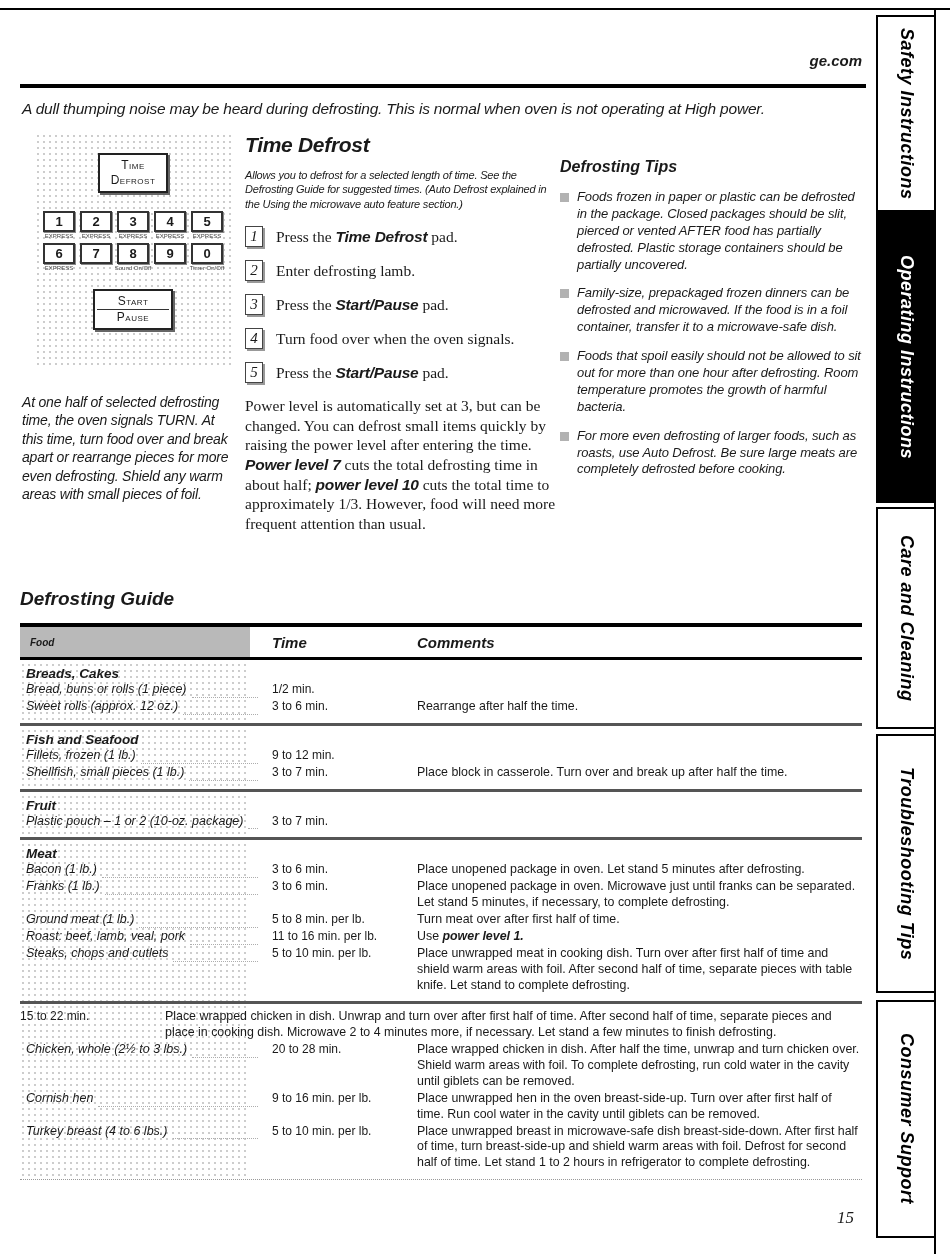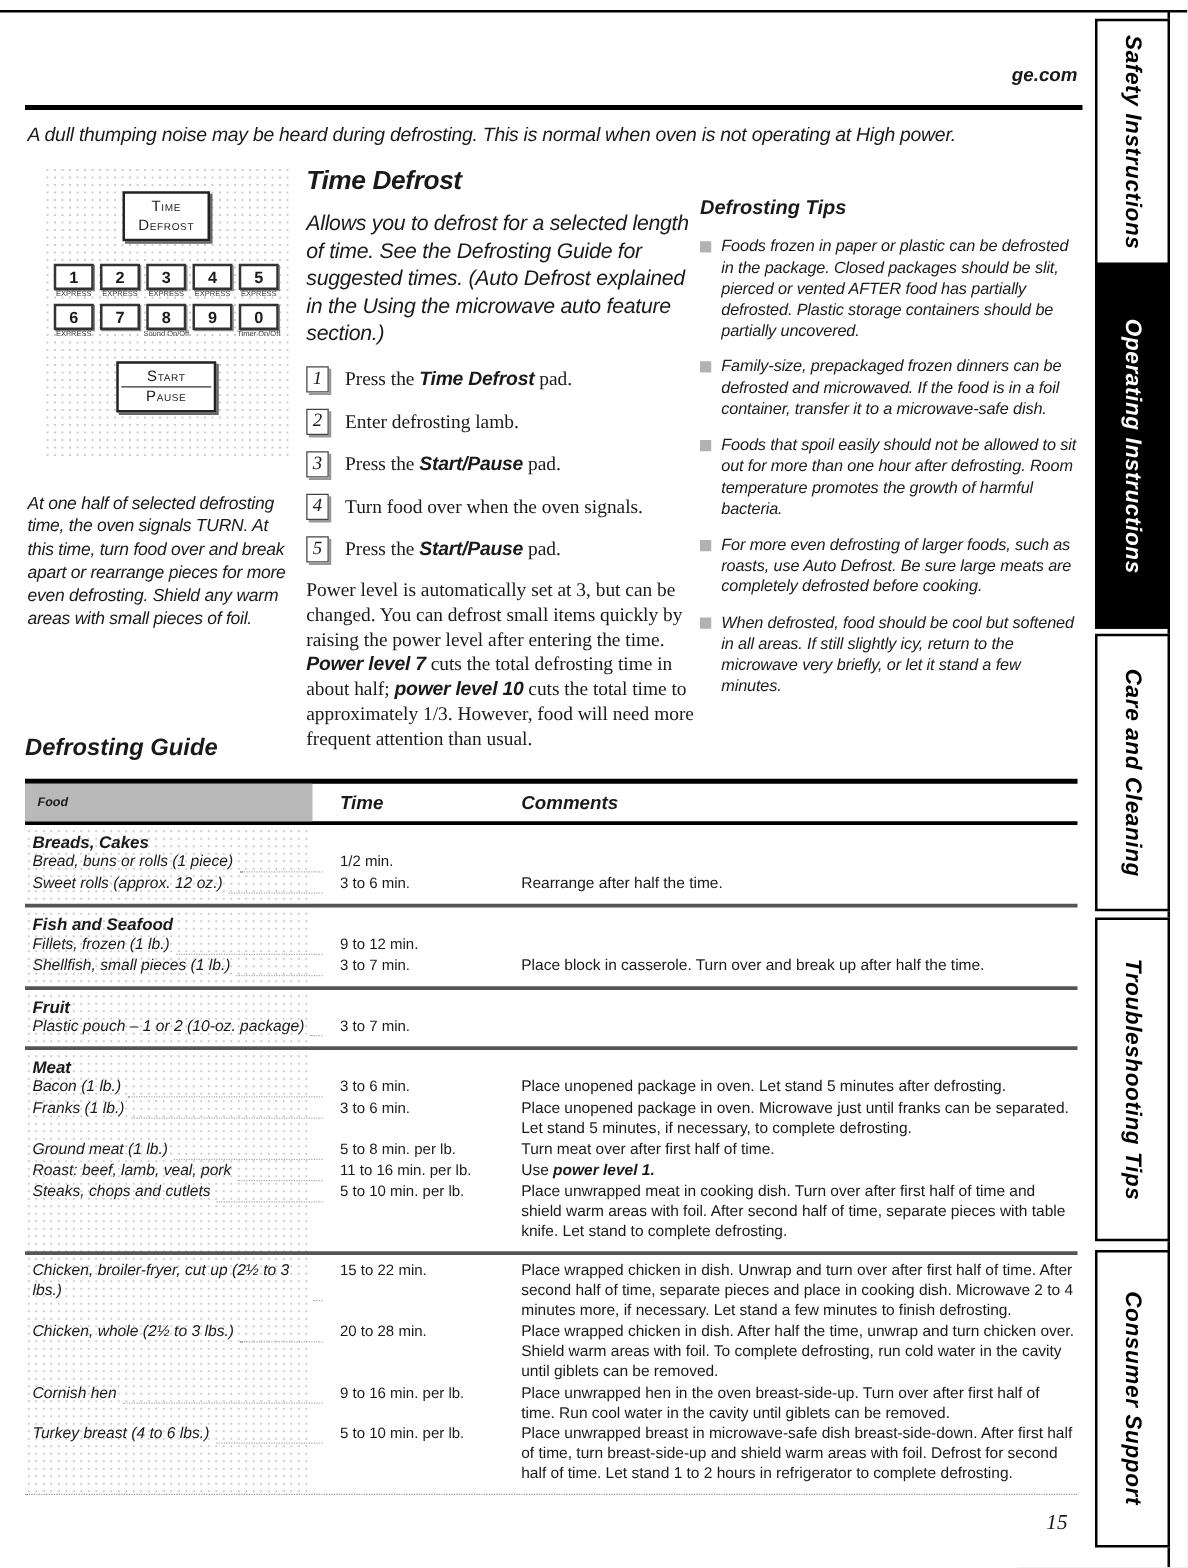--- a/index.html
+++ b/index.html
@@ -33,21 +33,21 @@
     text-align:center; font-size:13px; line-height:18px; font-weight:bold;
   }
   .keysub { font-size:6px; height:9px; line-height:9px; color:#444; white-space:nowrap; }
   .kp-start { margin:16px auto 0; width:80px; }
   .kp-start .l1 { border-bottom:1.5px solid #333; }
   .caption { position:absolute; left:22px; top:376px; width:210px; font-style:italic; font-size:14px; line-height:1.32; letter-spacing:-0.2px;margin-top:17px; }
 
   
   .col-mid { position:absolute; left:245px; top:133px; width:314px; }
   .h-big { font-weight:bold; font-style:italic; font-size:21px; letter-spacing:-0.3px; }
-  .intro { margin-top:11px; font-style:italic; font-size:17px; line-height:1.3; letter-spacing:-0.2px; }
+  .intro { margin-top:11px; font-style:italic; font-size:11px; line-height:1.3; letter-spacing:-0.2px; }
   .steps { margin-top:15px; }
   .step { display:flex; gap:13px; margin-bottom:13px; }
   .step-num {
     flex:0 0 auto; width:18px; height:21px; border:1.5px solid #444; box-shadow:2px 2px 0 #999;
     font-family:"Liberation Serif", serif; font-style:italic; font-size:15px;
     text-align:center; line-height:19px;
   }
   .step-text { font-family:"Liberation Serif", serif; font-size:15.5px; line-height:1.28; padding-top:1px; }
   .seg-b { font-family:"Liberation Sans", sans-serif; font-weight:bold; font-style:italic; letter-spacing:-0.2px; }
   .power-note { margin-top:5px; font-family:"Liberation Serif", serif; font-size:15.5px; line-height:1.27; }
@@ -215,24 +215,20 @@
     <span class="tip-text">Family-size, prepackaged frozen dinners can be defrosted and microwaved. If the food is in a foil container, transfer it to a microwave-safe dish.</span>
   </div>
         <div class="tip">
     <span class="tip-bullet"></span>
     <span class="tip-text">Foods that spoil easily should not be allowed to sit out for more than one hour after defrosting. Room temperature promotes the growth of harmful bacteria.</span>
   </div>
         <div class="tip">
     <span class="tip-bullet"></span>
     <span class="tip-text">For more even defrosting of larger foods, such as roasts, use Auto Defrost. Be sure large meats are completely defrosted before cooking.</span>
   </div>
-        <div class="tip">
-    <span class="tip-bullet"></span>
-    <span class="tip-text">When defrosted, food should be cool but softened in all areas. If still slightly icy, return to the microwave very briefly, or let it stand a few minutes.</span>
-  </div>
       </div>
   </div>
 
   <div class="guide-title">Defrosting Guide</div>
   <div class="gtable">
     <div class="g-foodbg dots"></div>
     <div class="g-head">
       <div class="gh-food">Food</div>
       <div class="gh-time">Time</div>
       <div class="gh-comments">Comments</div>
@@ -334,24 +330,20 @@
       <span class="leader"></span>
     </div>
     <div class="t-time">5 to 10 min. per lb.</div>
     <div class="t-comment">Place unwrapped meat in cooking dish. Turn over after first half of time and shield warm areas with foil. After second half of time, separate pieces with table knife. Let stand to complete defrosting.</div>
   </div>
           </div>
   </div>
         <div class="t-section">
     <div class="t-rows">
             <div class="t-row">
-    <div class="t-food">
-      <span class="t-food-text">Chicken, broiler-fryer, cut up (2½ to 3 lbs.)</span>
-      <span class="leader"></span>
-    </div>
     <div class="t-time">15 to 22 min.</div>
     <div class="t-comment">Place wrapped chicken in dish. Unwrap and turn over after first half of time. After second half of time, separate pieces and place in cooking dish. Microwave 2 to 4 minutes more, if necessary. Let stand a few minutes to finish defrosting.</div>
   </div>
             <div class="t-row">
     <div class="t-food">
       <span class="t-food-text">Chicken, whole (2½ to 3 lbs.)</span>
       <span class="leader"></span>
     </div>
     <div class="t-time">20 to 28 min.</div>
     <div class="t-comment">Place wrapped chicken in dish. After half the time, unwrap and turn chicken over. Shield warm areas with foil. To complete defrosting, run cold water in the cavity until giblets can be removed.</div>

